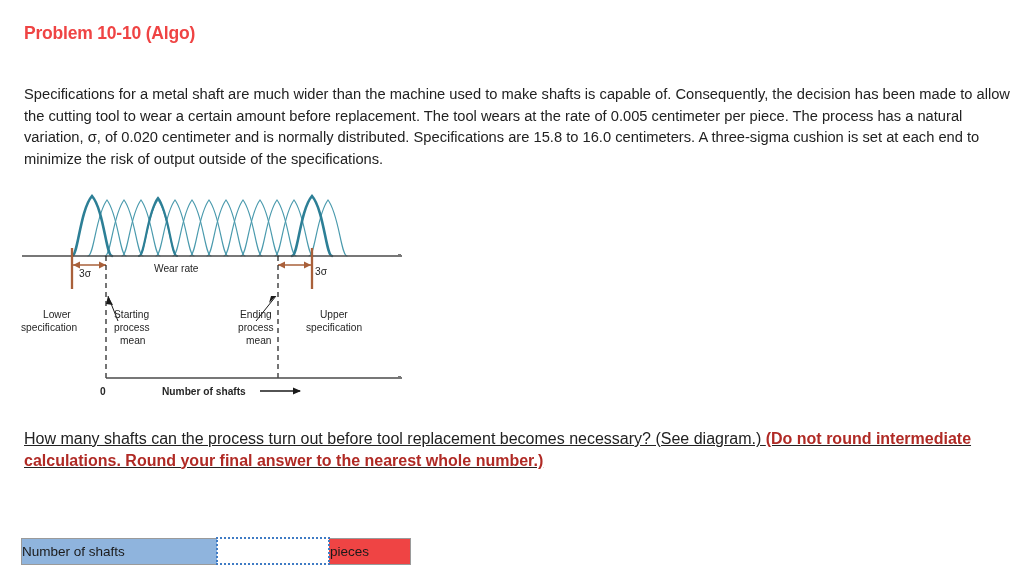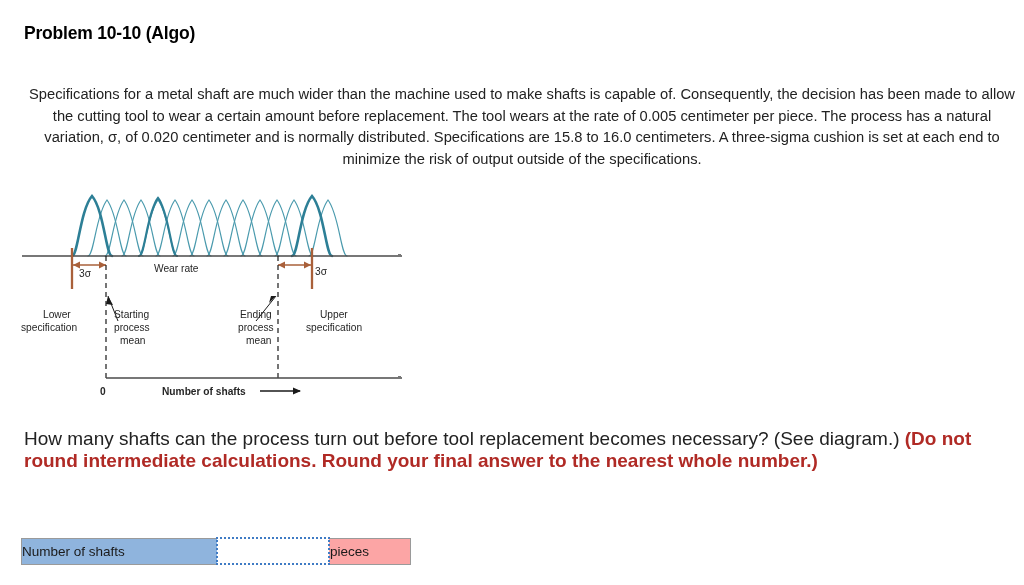--- a/index.html
+++ b/index.html
@@ -17,54 +17,54 @@
   }
 
   
   .problem-title {
     position: absolute;
     left: 24px;
     top: 23px;
     font-size: 17.5px;
     font-weight: bold;
     letter-spacing: -0.2px;
-    color: #000000;
+    color: #ef4444;
   }
 
   
   .intro-paragraph {
     position: absolute;
     left: 24px;
     top: 84px;
     width: 996px;
     font-size: 14.7px;
     line-height: 21.5px;
     color: #222222;
-    text-align: center;
   }
 
   
   .diagram-wrap {
     position: absolute;
     left: 10px;
     top: 184px;
     width: 410px;
     height: 215px;
   }
   .diagram-svg { display: block; }
 
   
   .question-block {
     position: absolute;
     left: 24px;
     top: 428px;
     width: 960px;
-    font-size: 19px;
+    font-size: 16px;
     line-height: 21.5px;
     color: #222222;
+    text-decoration: underline;
   }
   .question-emph {
     color: #b02a25;
     font-weight: bold;
   }
 
   
   .answer-table {
     position: absolute;
     left: 21px;
@@ -98,21 +98,21 @@
     outline: none;
     background: transparent;
     font-family: "Liberation Sans", sans-serif;
     font-size: 13.5px;
     padding: 0 4px;
     box-sizing: border-box;
   }
   .cell-unit {
     width: 80px;
     padding-left: 6px;
-    background: #fca5a5;
+    background: #ef4444;
     color: #1a1a1a;
     white-space: nowrap;
   }
 
   
   .dg-txt {
     font-family: "Liberation Sans", sans-serif;
     font-size: 10.2px;
     fill: #262626;
   }

